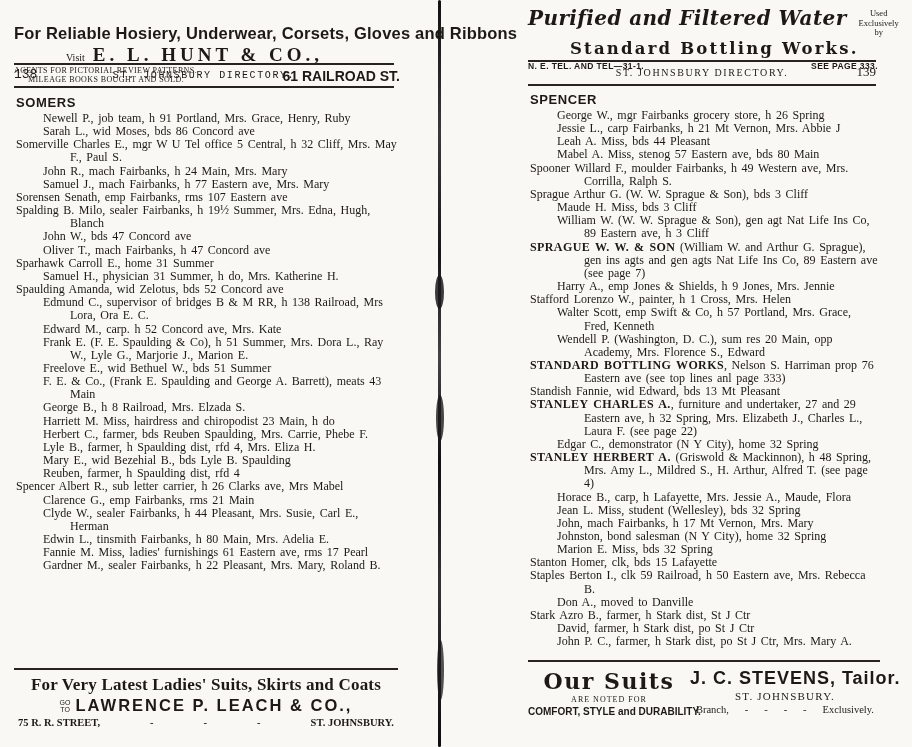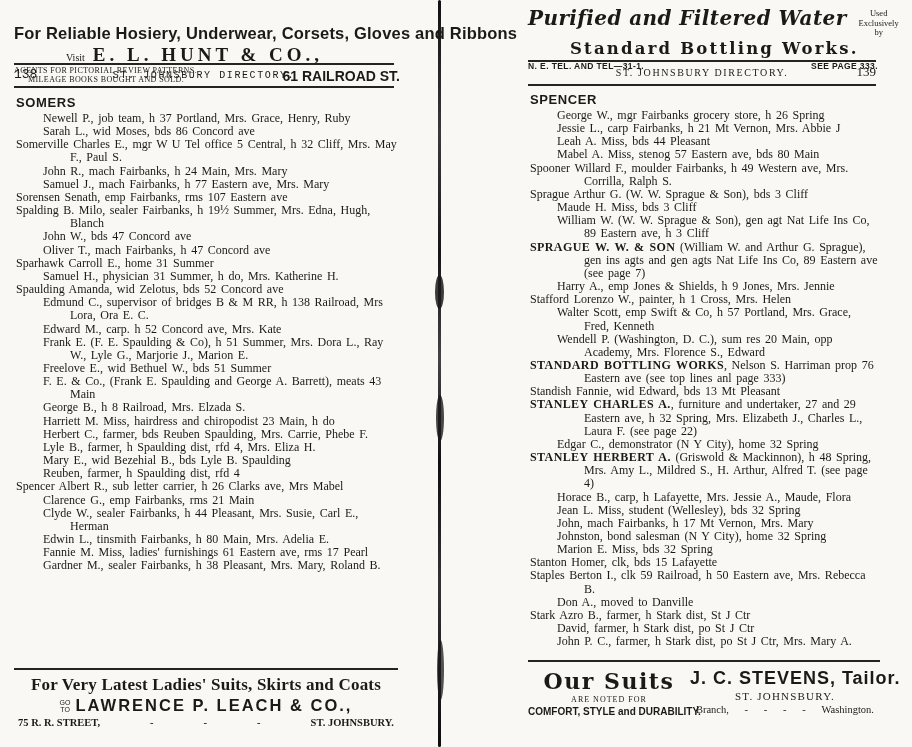--- a/index.html
+++ b/index.html
@@ -107,21 +107,21 @@
 <div class="l-head">
   <span class="l-pageno">138</span>
   <span class="l-title">ST. JOHNSBURY DIRECTORY.</span>
   <span class="l-spacer"></span>
 </div>
 <div class="rule l-rule2"></div>
 
 <div class="l-body">
   <div class="sec-heading">SOMERS</div>
   <div class="entries" id="left-entries">
-      <div class="entry ind1">Newell P., job team, h 37 Portland, Mrs. Grace, Henry, Ruby</div>
+      <div class="entry ind1">Newell P., job team, h 91 Portland, Mrs. Grace, Henry, Ruby</div>
       <div class="entry ind1">Sarah L., wid Moses, bds 86 Concord ave</div>
       <div class="entry ind0">Somerville Charles E., mgr W U Tel office 5 Central, h 32 Cliff, Mrs. May F., Paul S.</div>
       <div class="entry ind1">John R., mach Fairbanks, h 24 Main, Mrs. Mary</div>
       <div class="entry ind1">Samuel J., mach Fairbanks, h 77 Eastern ave, Mrs. Mary</div>
       <div class="entry ind0">Sorensen Senath, emp Fairbanks, rms 107 Eastern ave</div>
       <div class="entry ind0">Spalding B. Milo, sealer Fairbanks, h 19½ Summer, Mrs. Edna, Hugh, Blanch</div>
       <div class="entry ind1">John W., bds 47 Concord ave</div>
       <div class="entry ind1">Oliver T., mach Fairbanks, h 47 Concord ave</div>
       <div class="entry ind0">Sparhawk Carroll E., home 31 Summer</div>
       <div class="entry ind1">Samuel H., physician 31 Summer, h do, Mrs. Katherine H.</div>
@@ -135,21 +135,21 @@
       <div class="entry ind1">Harriett M. Miss, hairdress and chiropodist 23 Main, h do</div>
       <div class="entry ind1">Herbert C., farmer, bds Reuben Spaulding, Mrs. Carrie, Phebe F.</div>
       <div class="entry ind1">Lyle B., farmer, h Spaulding dist, rfd 4, Mrs. Eliza H.</div>
       <div class="entry ind1">Mary E., wid Bezehial B., bds Lyle B. Spaulding</div>
       <div class="entry ind1">Reuben, farmer, h Spaulding dist, rfd 4</div>
       <div class="entry ind0">Spencer Albert R., sub letter carrier, h 26 Clarks ave, Mrs Mabel</div>
       <div class="entry ind1">Clarence G., emp Fairbanks, rms 21 Main</div>
       <div class="entry ind1">Clyde W., sealer Fairbanks, h 44 Pleasant, Mrs. Susie, Carl E., Herman</div>
       <div class="entry ind1">Edwin L., tinsmith Fairbanks, h 80 Main, Mrs. Adelia E.</div>
       <div class="entry ind1">Fannie M. Miss, ladies' furnishings 61 Eastern ave, rms 17 Pearl</div>
-      <div class="entry ind1">Gardner M., sealer Fairbanks, h 38 Pleasant, Mrs. Mary, Roland B.</div>
+      <div class="entry ind1">Gardner M., sealer Fairbanks, h 22 Pleasant, Mrs. Mary, Roland B.</div>
     </div>
 </div>
 
 <div class="l-adb">
   <div class="l-adb-line1">For Very Latest Ladies' Suits, Skirts and Coats</div>
   <div class="l-adb-line2">
     <span class="l-goto">
       <span>GO</span><br>
       <span>TO</span>
     </span>
@@ -230,16 +230,16 @@
   </div>
   <div class="r-adb-col2">
     <div class="r-stevens">J. C. STEVENS, Tailor.</div>
     <div class="r-city">ST. JOHNSBURY.</div>
     <div class="r-branch">
       <span>Branch,</span>
       <span>-</span>
       <span>-</span>
       <span>-</span>
       <span>-</span>
-      <span>Washington.</span>
+      <span>Exclusively.</span>
     </div>
   </div>
 </div>
 
 </body></html>

